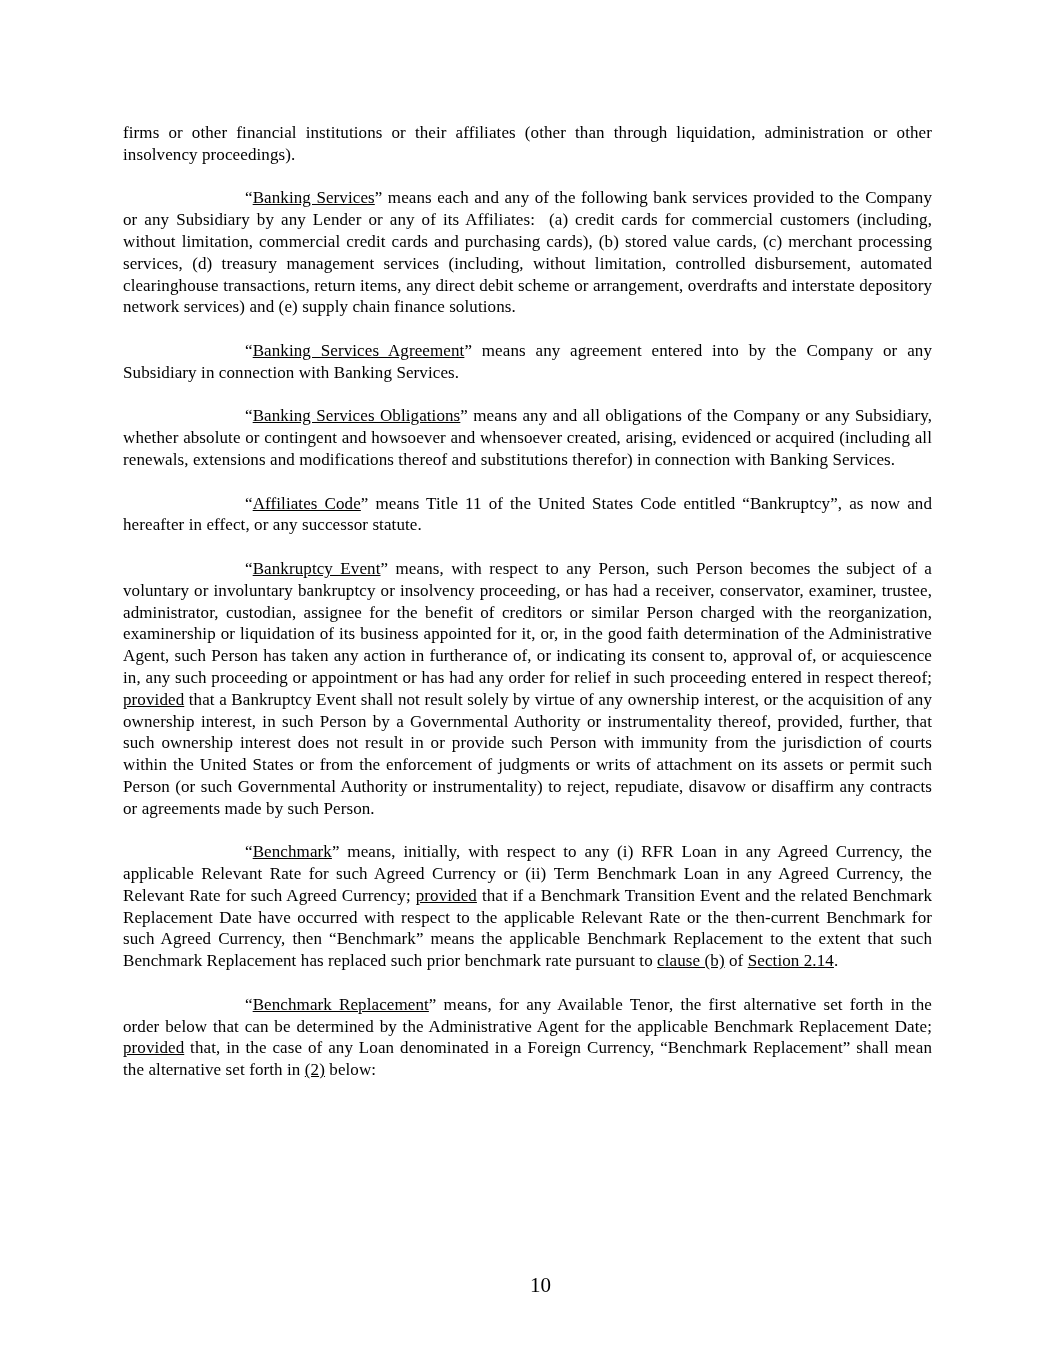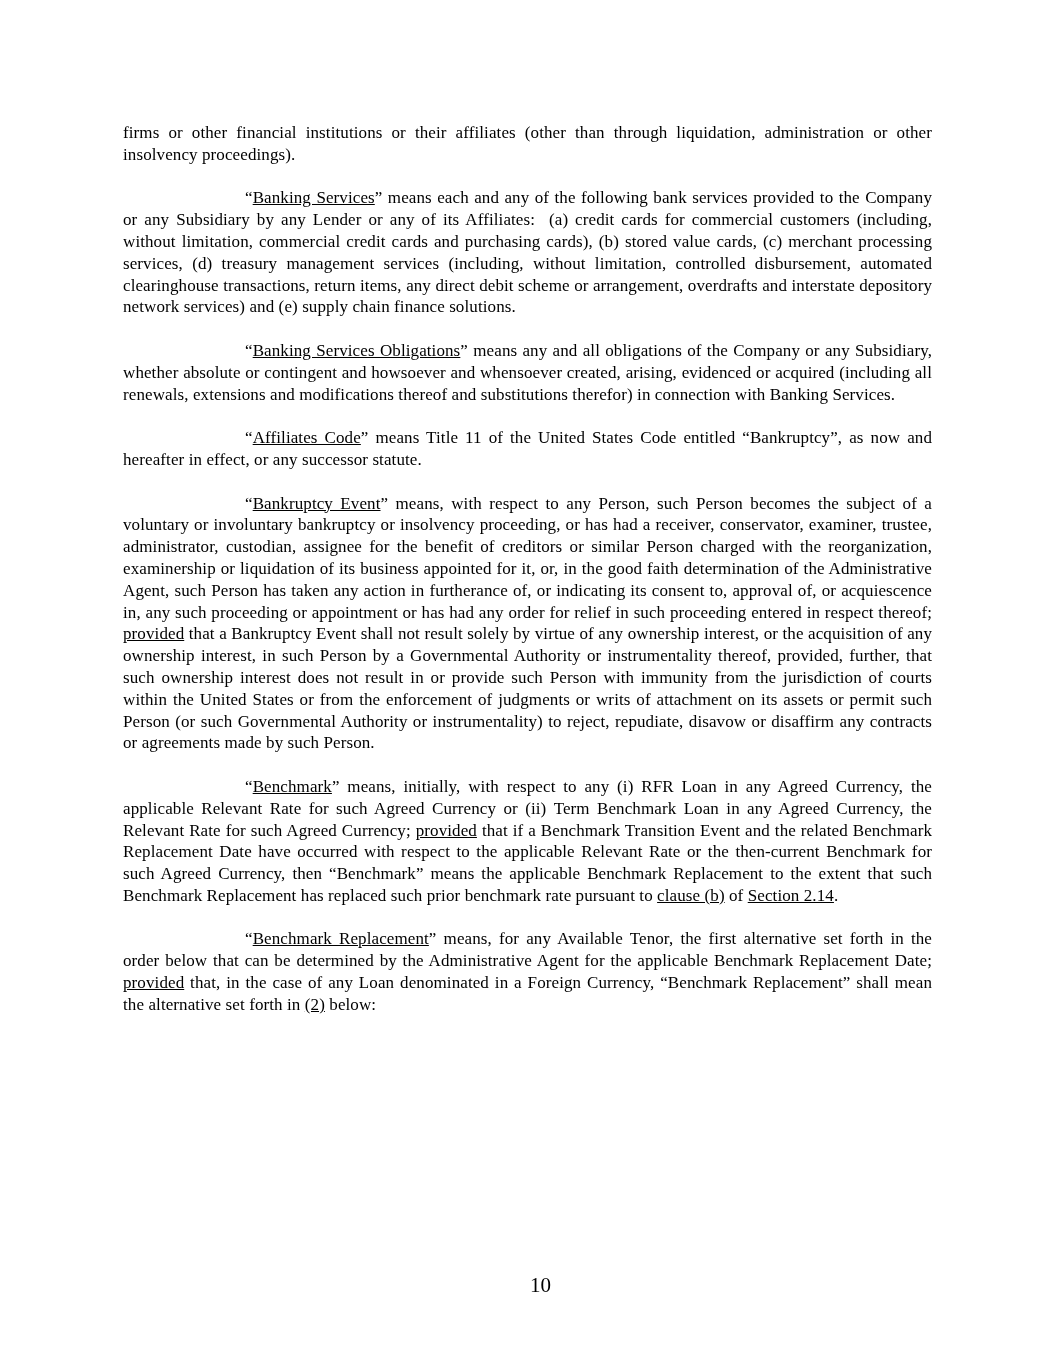--- a/index.html
+++ b/index.html
@@ -46,20 +46,21 @@
     line-height: 21.8px;
   }
 </style>
 </head>
 <body>
 
 <div class="page">
   <div class="content">
       <p class="para"><span>firms or other financial institutions or their affiliates (other than through liquidation, administration or other insolvency proceedings).</span></p>
       <p class="para indent"><span>“</span><span class="u">Banking Services</span><span>” means each and any of the following bank services provided to the Company or any Subsidiary by any Lender or any of its Affiliates:&nbsp; (a)&nbsp;credit cards for commercial customers (including, without limitation, commercial credit cards and purchasing cards), (b)&nbsp;stored value cards, (c)&nbsp;merchant processing services, (d)&nbsp;treasury management services (including, without limitation, controlled disbursement, automated clearinghouse transactions, return items, any direct debit scheme or arrangement, overdrafts and interstate depository network services) and (e)&nbsp;supply chain finance solutions.</span></p>
+      <p class="para indent"><span>“</span><span class="u">Banking Services Agreement</span><span>” means any agreement entered into by the Company or any Subsidiary in connection with Banking Services.</span></p>
       <p class="para indent"><span>“</span><span class="u">Banking Services Obligations</span><span>” means any and all obligations of the Company or any Subsidiary, whether absolute or contingent and howsoever and whensoever created, arising, evidenced or acquired (including all renewals, extensions and modifications thereof and substitutions therefor) in connection with Banking Services.</span></p>
       <p class="para indent"><span>“</span><span class="u">Affiliates Code</span><span>” means Title 11 of the United States Code entitled “Bankruptcy”, as now and hereafter in effect, or any successor statute.</span></p>
       <p class="para indent"><span>“</span><span class="u">Bankruptcy Event</span><span>” means, with respect to any Person, such Person becomes the subject of a voluntary or involuntary bankruptcy or insolvency proceeding, or has had a receiver, conservator, examiner, trustee, administrator, custodian, assignee for the benefit of creditors or similar Person charged with the reorganization, examinership or liquidation of its business appointed for it, or, in the good faith determination of the Administrative Agent, such Person has taken any action in furtherance of, or indicating its consent to, approval of, or acquiescence in, any such proceeding or appointment or has had any order for relief in such proceeding entered in respect thereof; </span><span class="u">provided</span><span> that a Bankruptcy Event shall not result solely by virtue of any ownership interest, or the acquisition of any ownership interest, in such Person by a Governmental Authority or instrumentality thereof, provided, further, that such ownership interest does not result in or provide such Person with immunity from the jurisdiction of courts within the United States or from the enforcement of judgments or writs of attachment on its assets or permit such Person (or such Governmental Authority or instrumentality) to reject, repudiate, disavow or disaffirm any contracts or agreements made by such Person.</span></p>
       <p class="para indent"><span>“</span><span class="u">Benchmark</span><span>” means, initially, with respect to any (i)&nbsp;RFR Loan in any Agreed Currency, the applicable Relevant Rate for such Agreed Currency or (ii)&nbsp;Term Benchmark Loan in any Agreed Currency, the Relevant Rate for such Agreed Currency; </span><span class="u">provided</span><span> that if a Benchmark Transition Event and the related Benchmark Replacement Date have occurred with respect to the applicable Relevant Rate or the then-current Benchmark for such Agreed Currency, then “Benchmark” means the applicable Benchmark Replacement to the extent that such Benchmark Replacement has replaced such prior benchmark rate pursuant to </span><span class="u">clause (b)</span><span> of </span><span class="u">Section 2.14</span><span>.</span></p>
       <p class="para indent"><span>“</span><span class="u">Benchmark Replacement</span><span>” means, for any Available Tenor, the first alternative set forth in the order below that can be determined by the Administrative Agent for the applicable Benchmark Replacement Date; </span><span class="u">provided</span><span> that, in the case of any Loan denominated in a Foreign Currency, “Benchmark Replacement” shall mean the alternative set forth in </span><span class="u">(2)</span><span> below:</span></p>
     </div>
   <div class="page-number">10</div>
 </div>
 
 </body></html>

